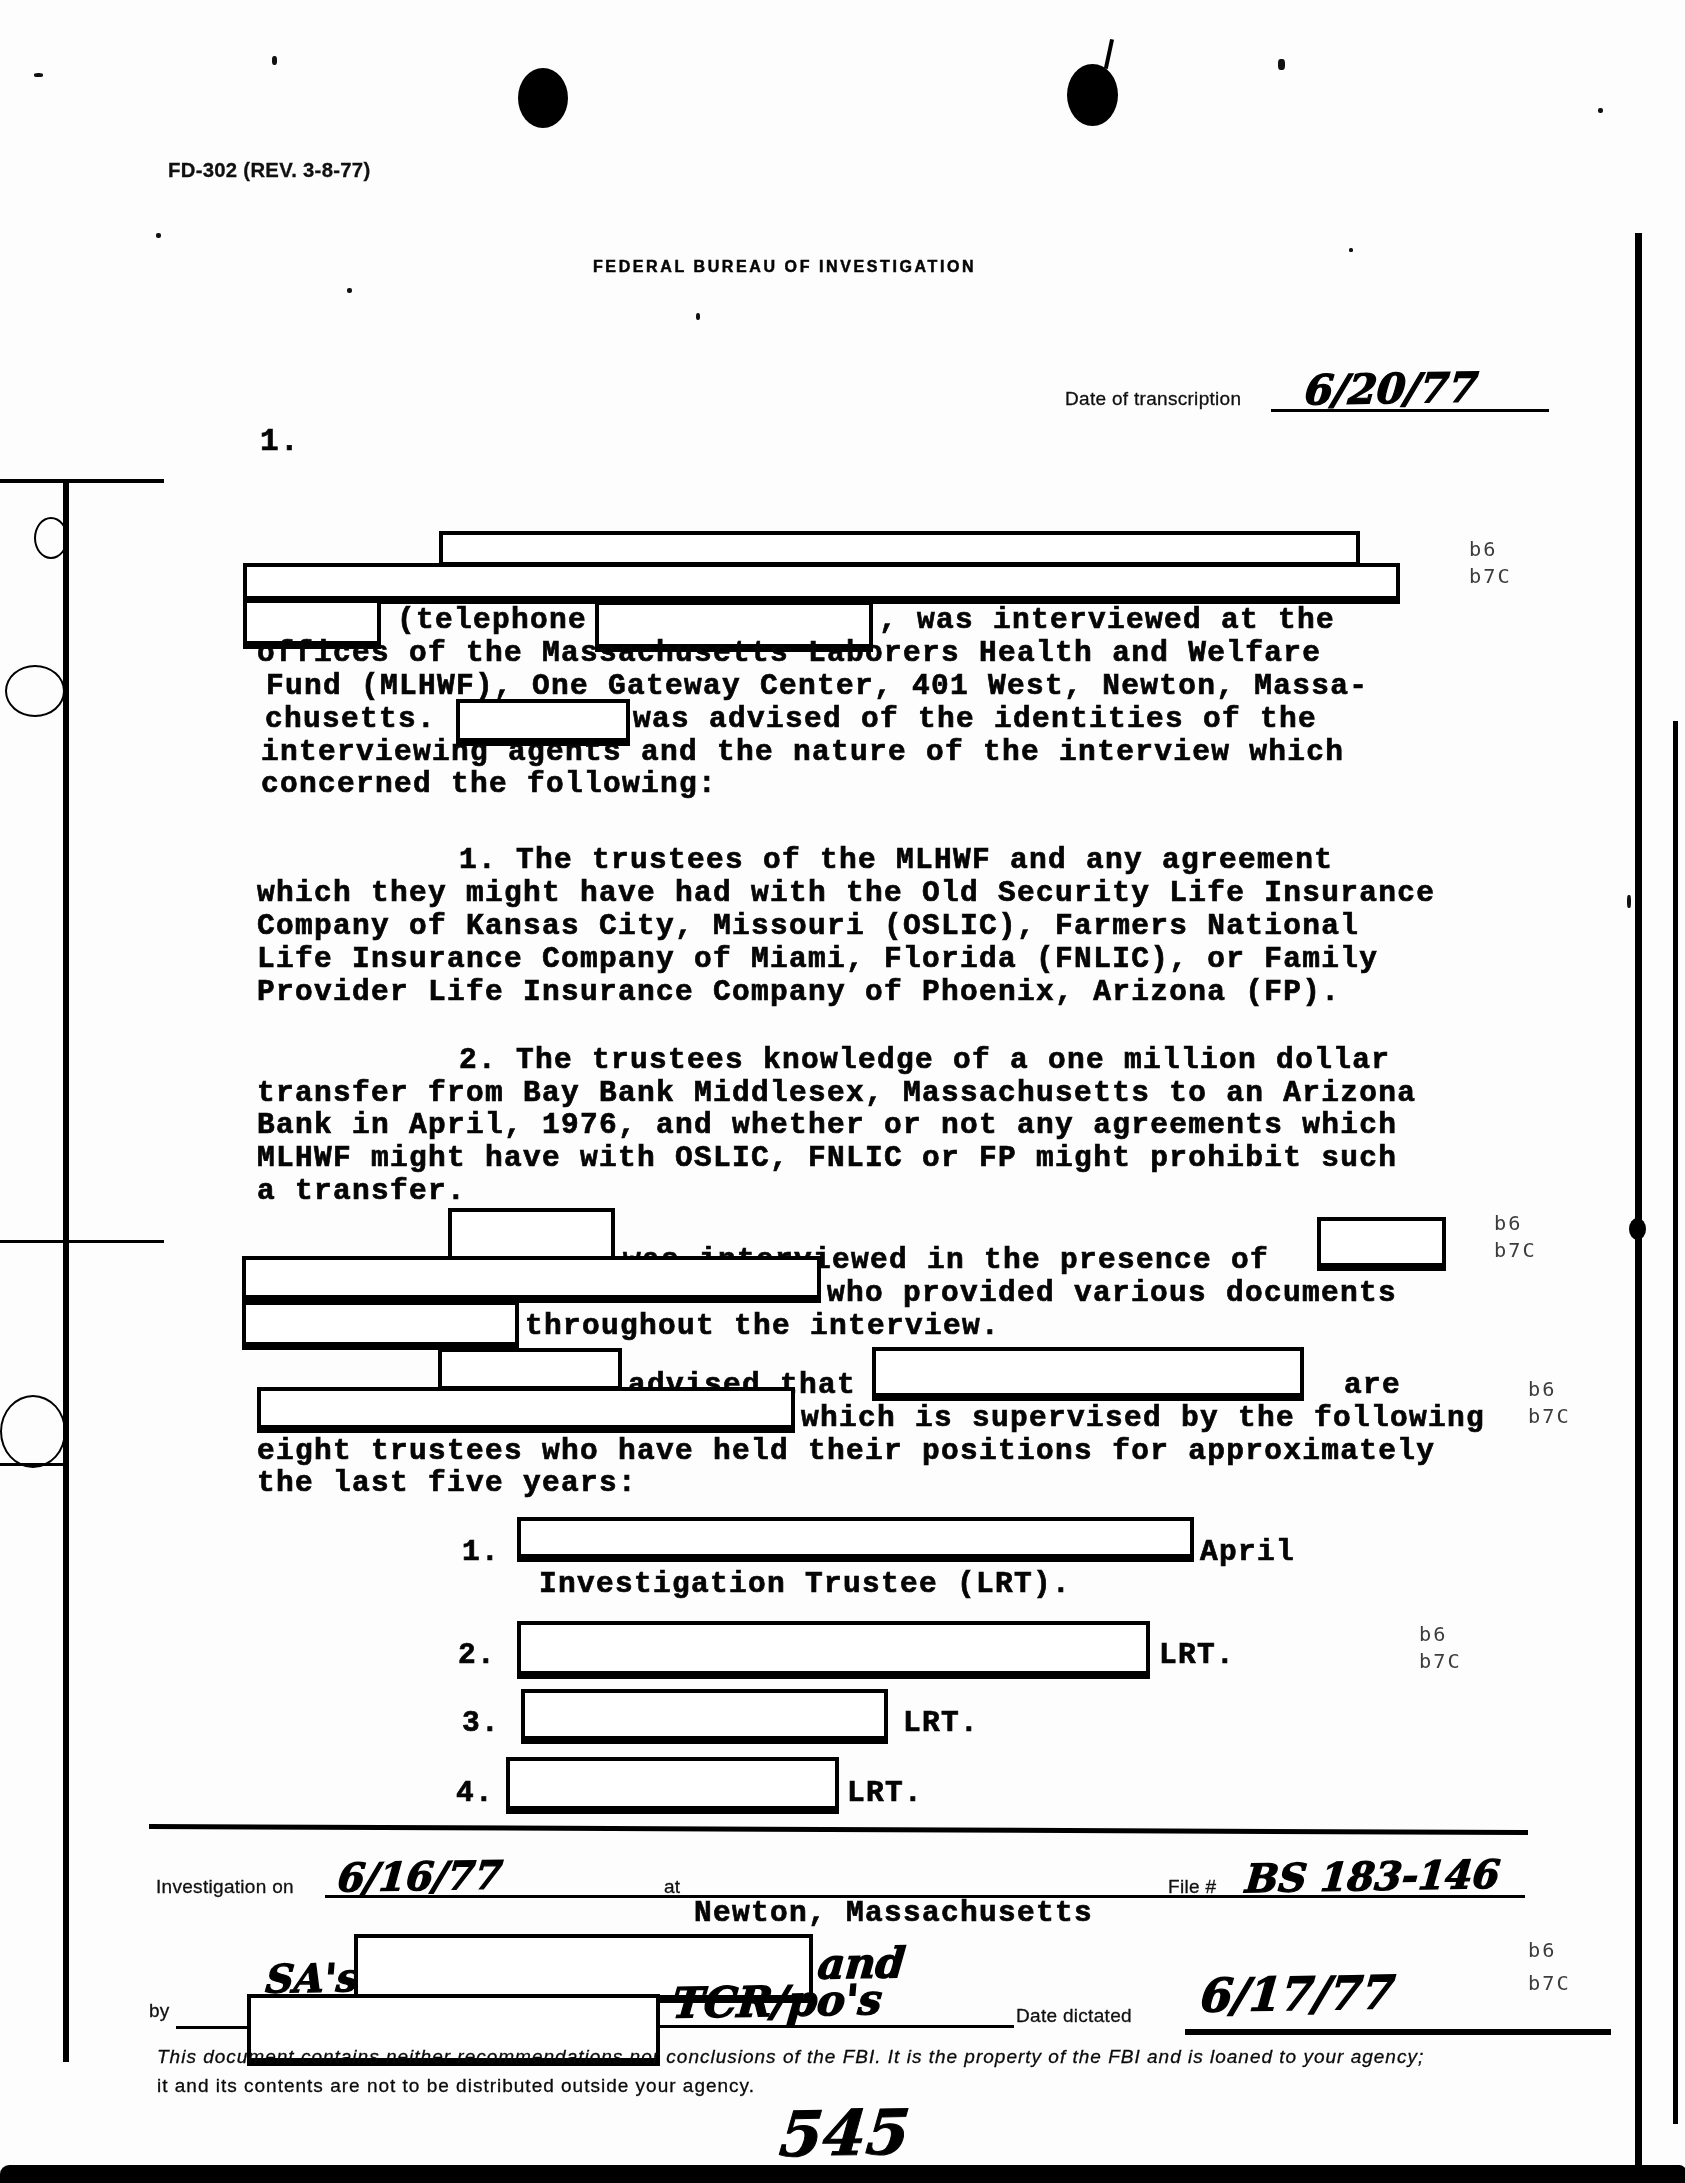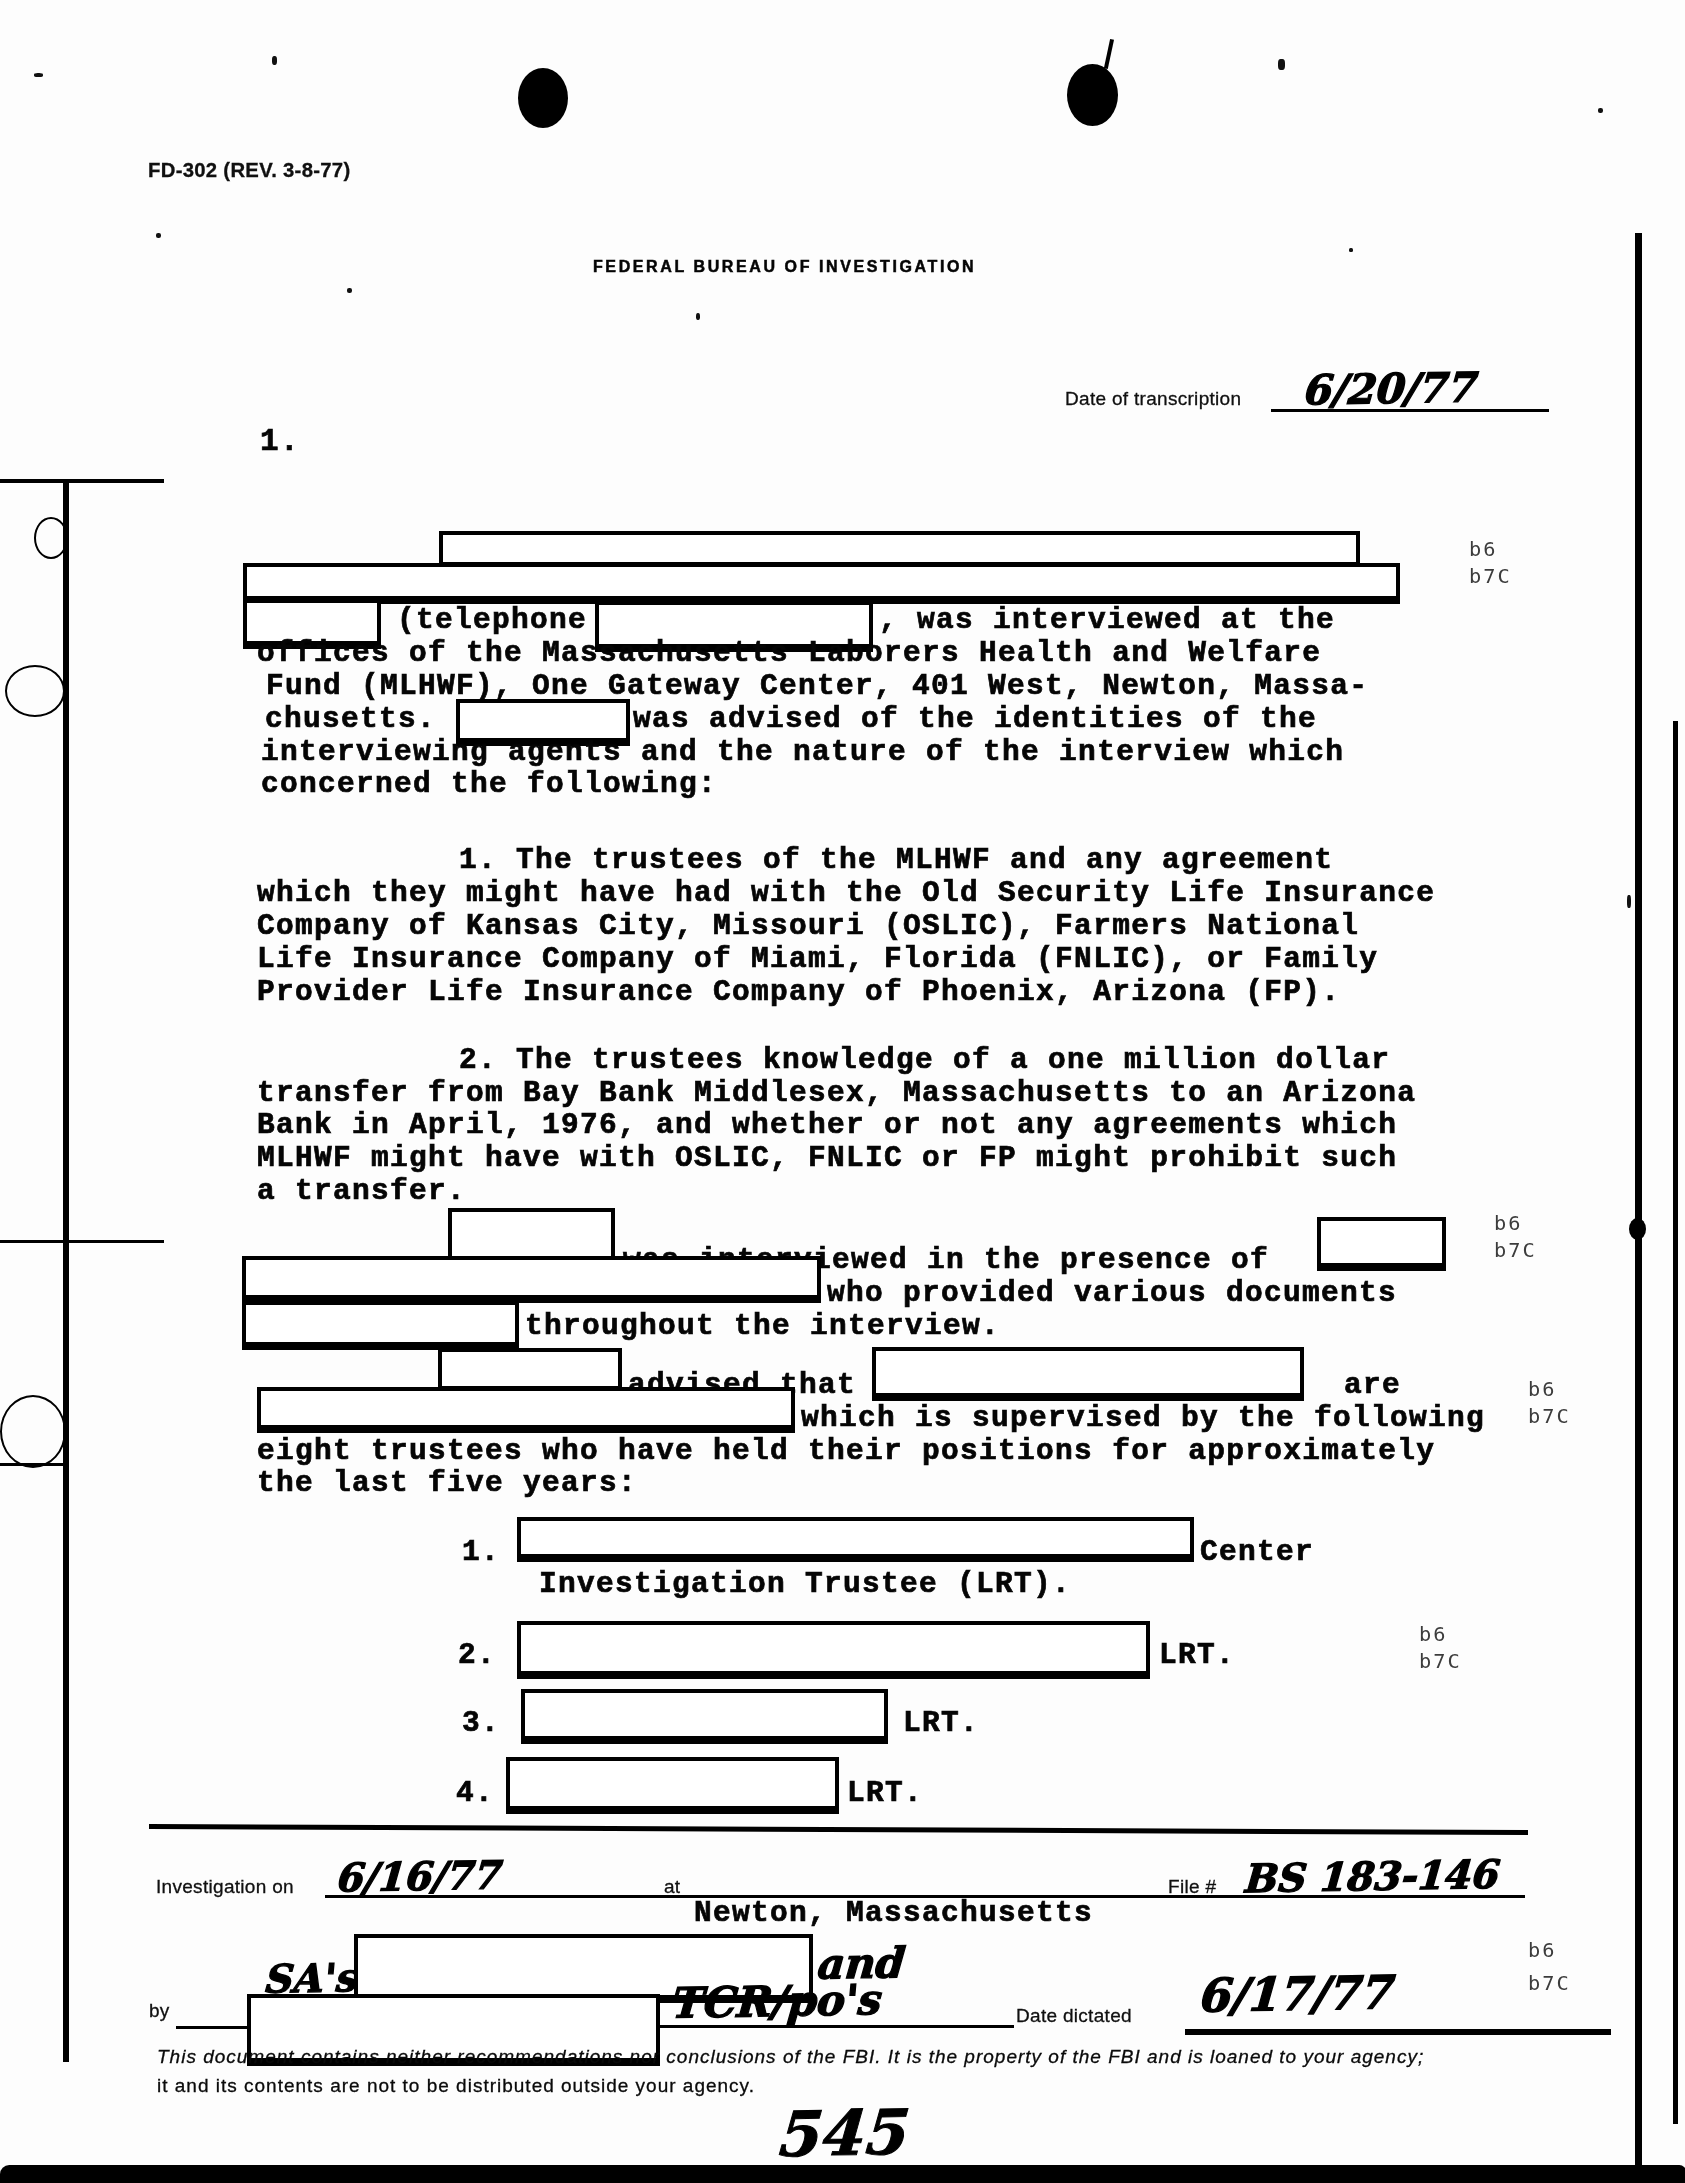--- a/index.html
+++ b/index.html
@@ -76,21 +76,21 @@
   <div class="speck" style="left:272px;top:56px;width:5.2px;height:9.2px;"></div>
   <div class="speck" style="left:34px;top:73px;width:9.2px;height:3.9px;"></div>
   <div class="speck" style="left:156px;top:233px;width:5.2px;height:5.2px;"></div>
   <div class="speck" style="left:347px;top:288px;width:5.2px;height:5.2px;"></div>
   <div class="speck" style="left:696px;top:313px;width:3.9px;height:6.6px;"></div>
   <div class="speck" style="left:1278px;top:59px;width:6.6px;height:10.5px;"></div>
   <div class="speck" style="left:1598px;top:108px;width:5.2px;height:5.2px;"></div>
   <div class="speck" style="left:1349px;top:248px;width:3.9px;height:3.9px;"></div>
   <div class="speck" style="left:1627px;top:895px;width:3.9px;height:13px;"></div>
 
-  <div class="abs label" style="left:148px;top:159px;font-size:20.3px;font-weight:bold;">FD-302 (REV. 3-8-77)</div>
+  <div class="abs label" style="left:168px;top:159px;font-size:20.3px;font-weight:bold;">FD-302 (REV. 3-8-77)</div>
   <div class="abs title" style="left:593px;top:258px;">FEDERAL BUREAU OF INVESTIGATION</div>
 
   <div class="abs label" style="left:1065px;top:388px;">Date of transcription</div>
   <div class="hline" style="left:1271px;top:409px;width:278px;height:3.3px;"></div>
   <div class="abs hand" style="left:1305px;top:365px;font-size:41px;">6/20/77</div>
 
   <div class="abs tw" style="left:260px;top:425px;font-size:31px;">1.</div>
 
   <div class="rbox uni" style="left:439px;top:531px;width:921px;height:36px;"></div>
   <div class="rbox" style="left:243px;top:563px;width:1157px;height:41px;"></div>
@@ -152,21 +152,21 @@
   <div class="abs tw" style="left:628px;top:1369px;">advised that</div>
   <div class="rbox" style="left:872px;top:1347px;width:432px;height:54px;"></div>
   <div class="abs tw" style="left:1313px;top:1369px;margin-left:31px;">are</div>
   <div class="rbox" style="left:257px;top:1387px;width:538px;height:46px;"></div>
   <div class="abs tw" style="left:801px;top:1402px;">which is supervised by the following</div>
   <div class="abs tw" style="left:257px;top:1435px;">eight trustees who have held their positions for approximately</div>
   <div class="abs tw" style="left:257px;top:1467px;">the last five years:</div>
 
   <div class="abs tw" style="left:462px;top:1536px;">1.</div>
   <div class="rbox" style="left:517px;top:1517px;width:677px;height:45px;"></div>
-  <div class="abs tw" style="left:1200px;top:1536px;">Center</div>
+  <div class="abs tw" style="left:1200px;top:1536px;">April</div>
   <div class="abs tw" style="left:539px;top:1568px;">Investigation Trustee (LRT).</div>
 
   <div class="abs tw" style="left:458px;top:1639px;">2.</div>
   <div class="rbox" style="left:517px;top:1621px;width:633px;height:58px;"></div>
   <div class="abs tw" style="left:1159px;top:1639px;">LRT.</div>
 
   <div class="abs tw" style="left:462px;top:1707px;">3.</div>
   <div class="rbox" style="left:521px;top:1689px;width:367px;height:55px;"></div>
   <div class="abs tw" style="left:903px;top:1707px;">LRT.</div>
 

